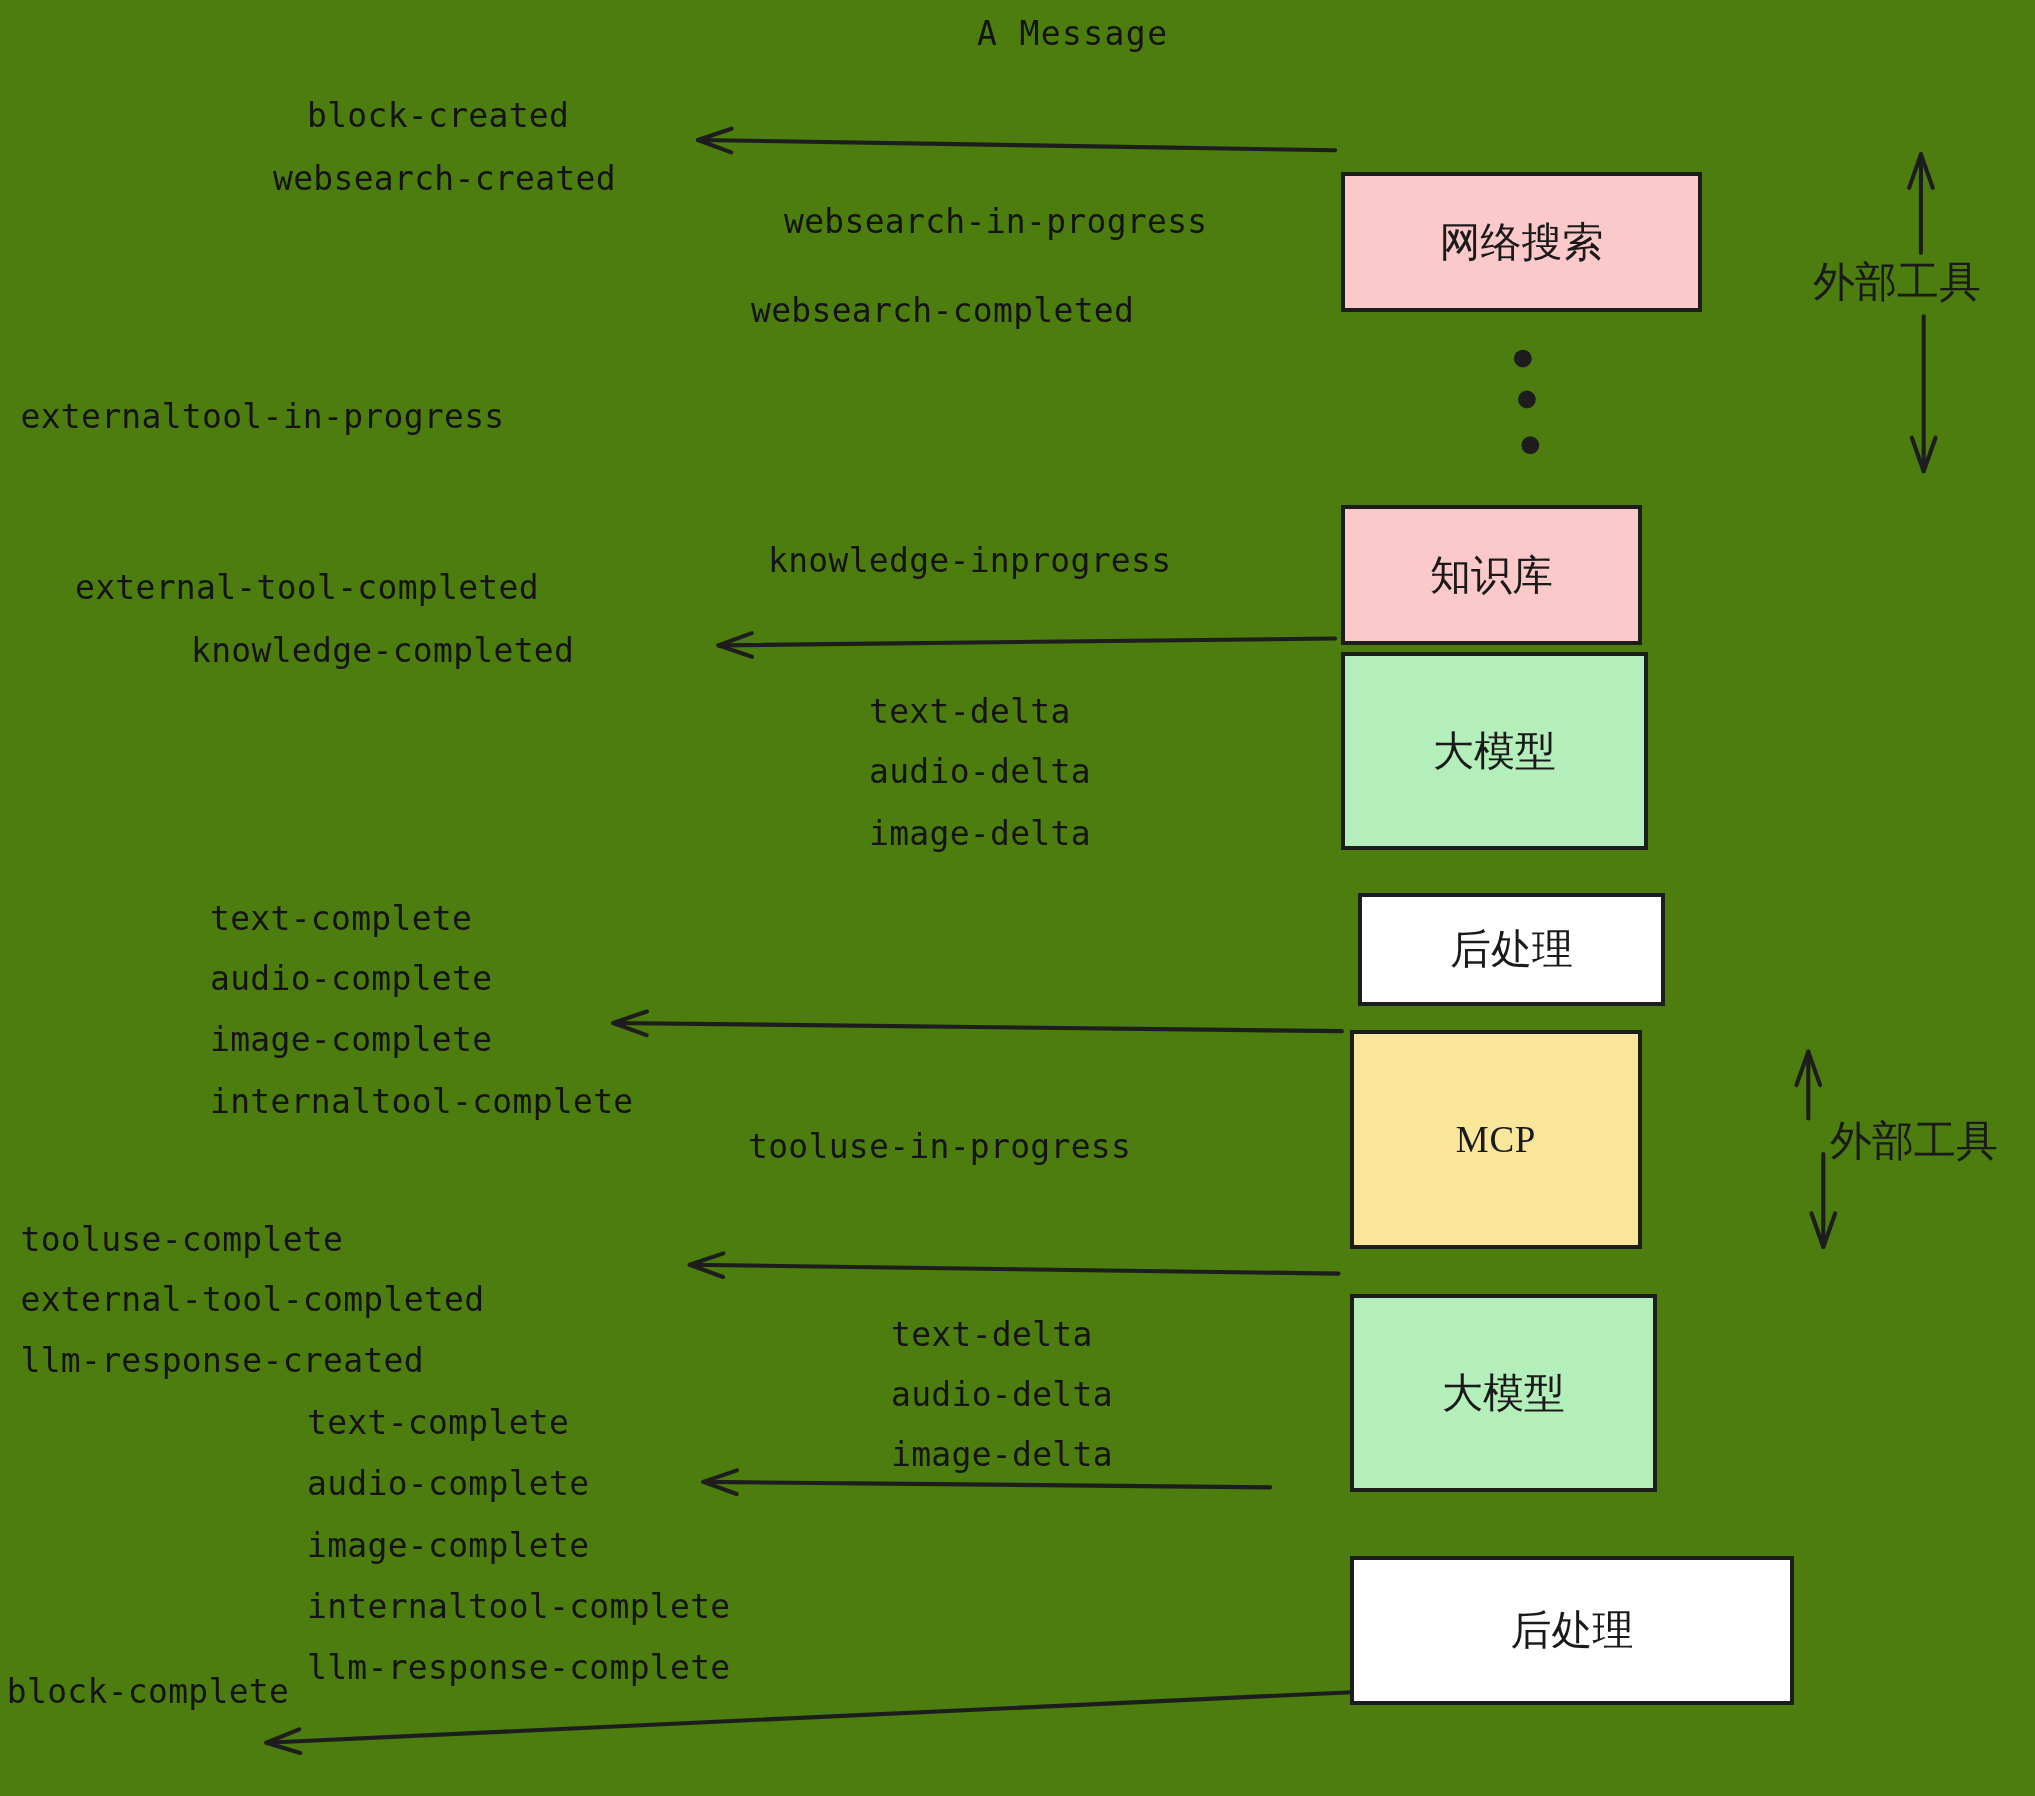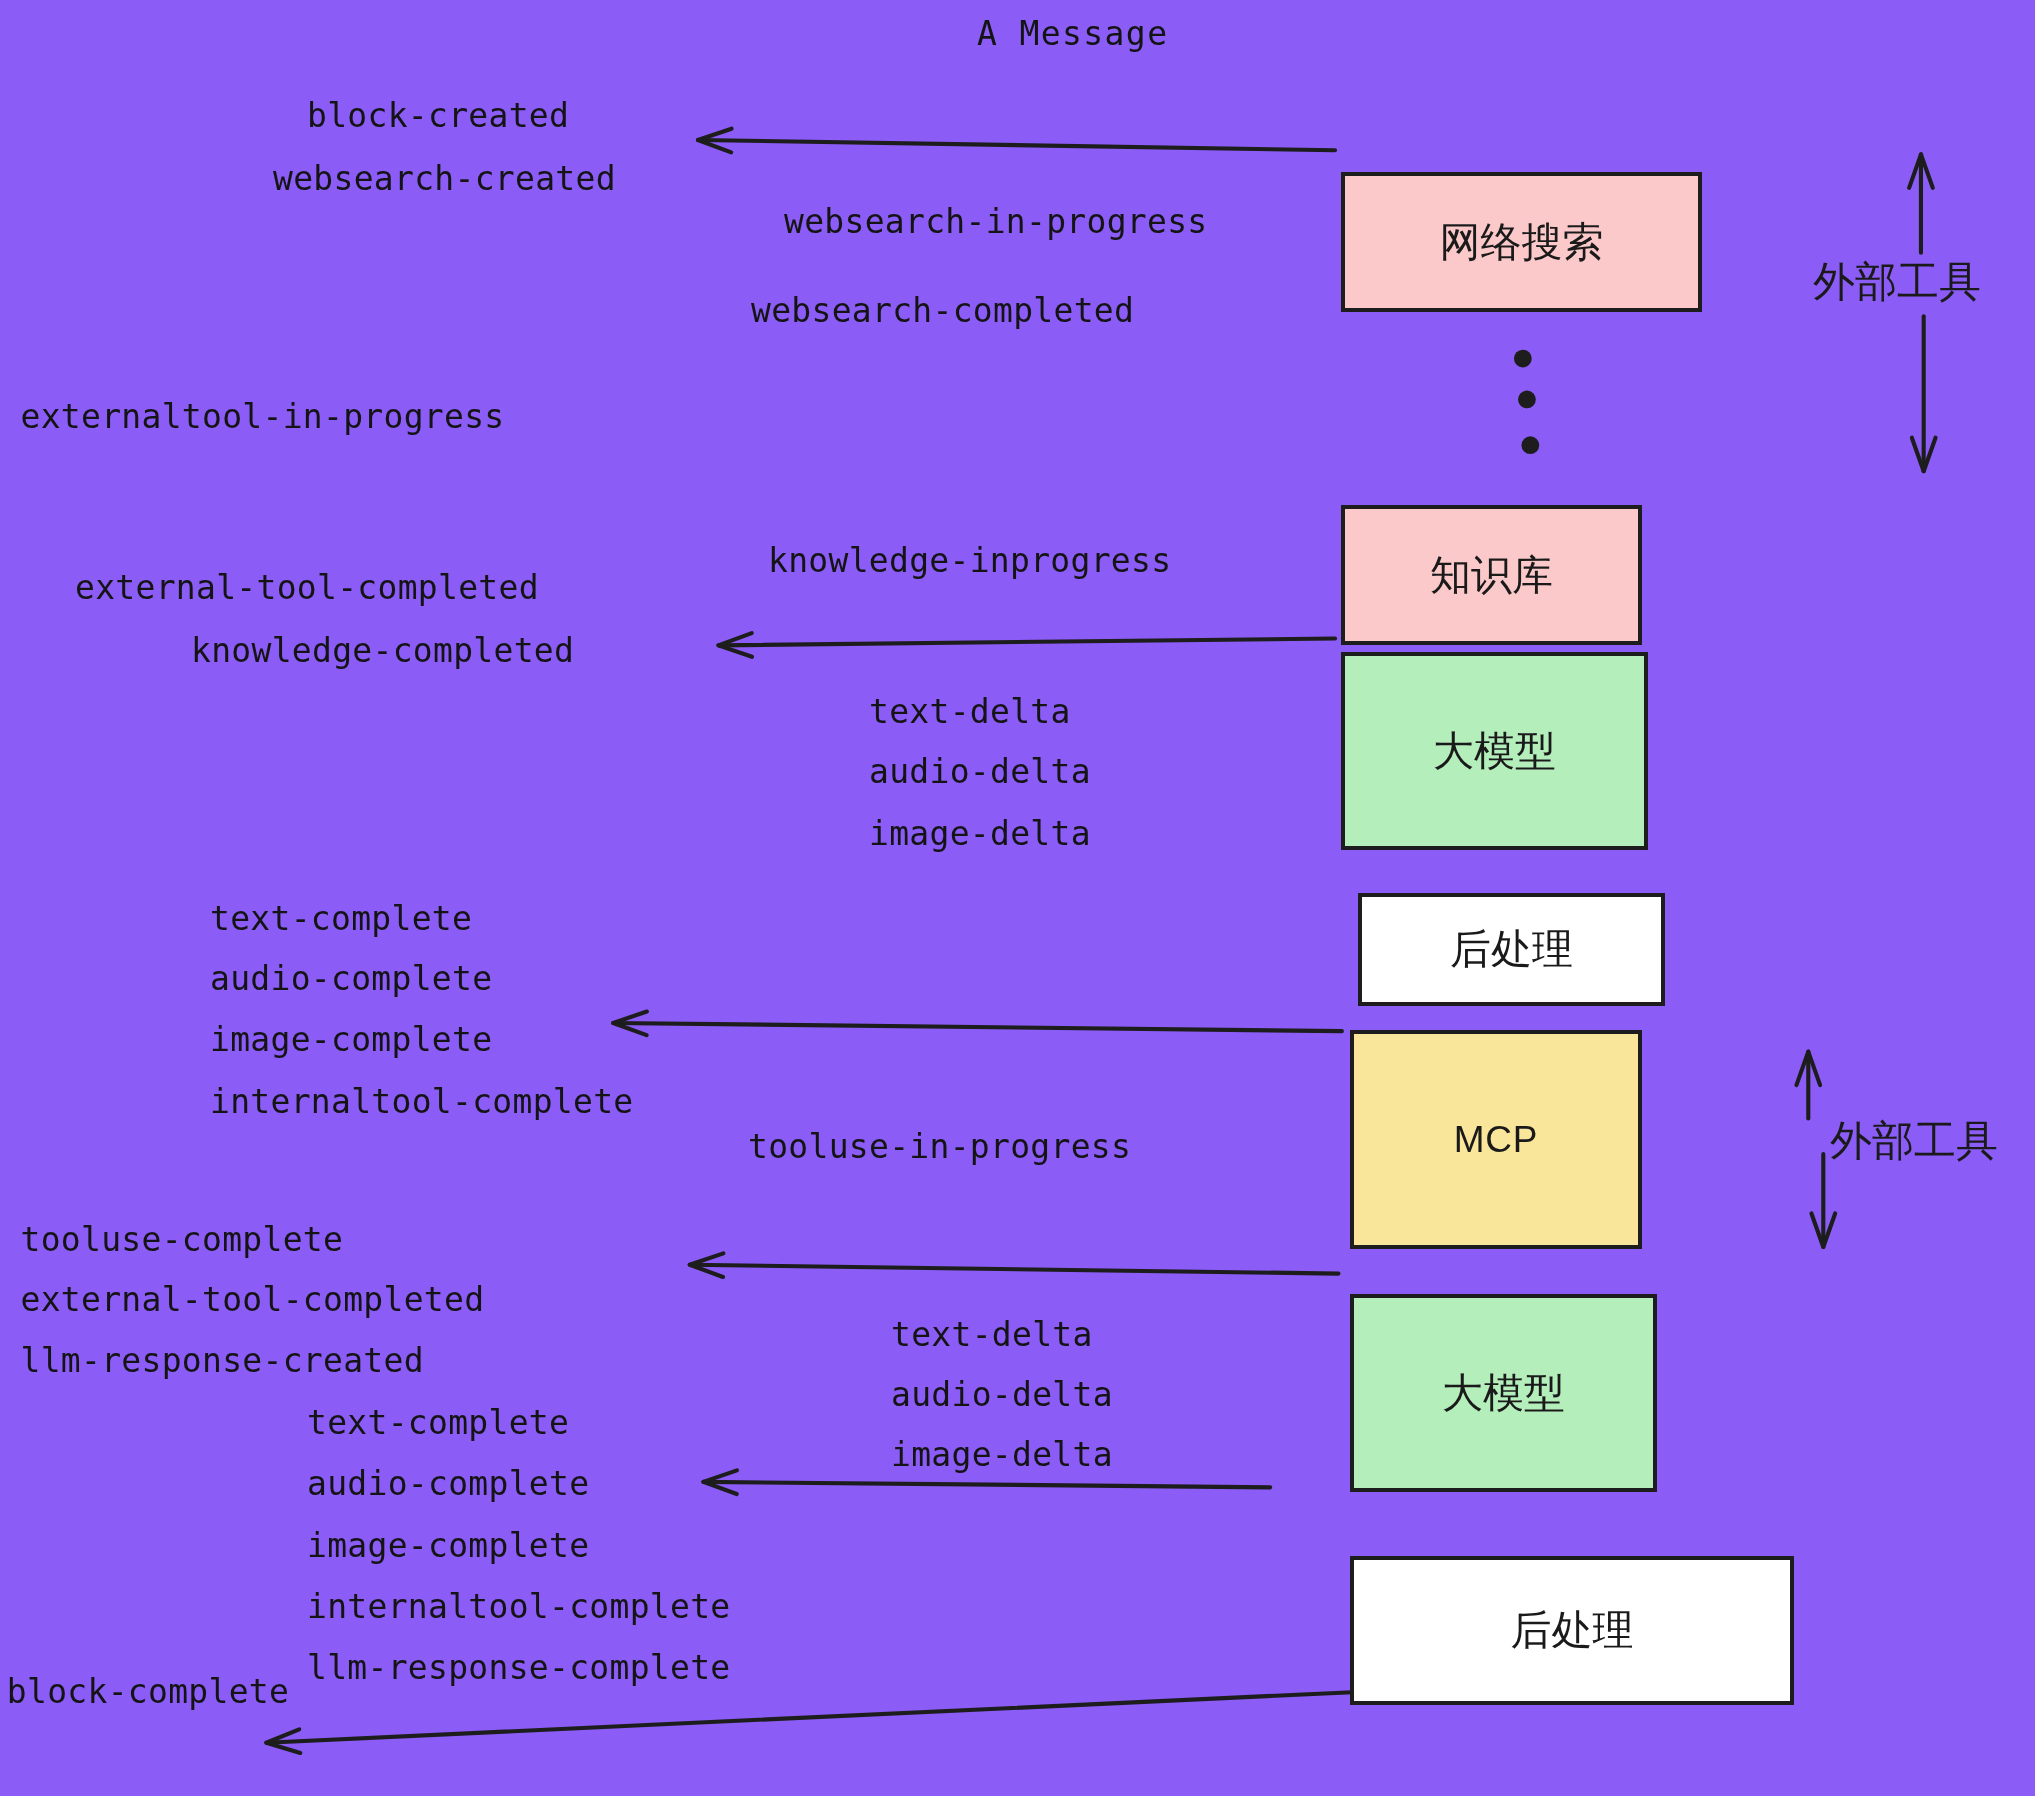--- a/index.html
+++ b/index.html
@@ -1,17 +1,17 @@
 <!DOCTYPE html>
 <html style="font-size:11px"><head>
 <meta charset="utf-8">
 <style>
   html,body{margin:0;padding:0;background:#ffffff;}
   body{width:2035px;height:1796px;overflow:hidden;font-family:"DejaVu Sans Mono",monospace;}
-  #stage{position:relative;width:2035px;height:1796px;background:#8b5cf6;}
+  #stage{position:relative;width:2035px;height:1796px;background:#4d7c0f;}
   svg{position:absolute;left:0;top:0;width:2035px;height:1796px;}
   .evt{
     position:absolute;
     font-family:"DejaVu Sans Mono","Liberation Mono",monospace;
     font-size:33px;
     color:#141414;
     white-space:nowrap;
     letter-spacing:0.3px;
     line-height:1;
   }
@@ -25,21 +25,21 @@
   }
   .boxlabel{
     position:absolute;
     font-family:"DejaVu Sans","Liberation Sans",sans-serif;
     font-size:41px;
     color:#1a1a1a;
     white-space:nowrap;
     text-align:center;
   }
   .mcplabel{
-    font-family:Liberation Sans, sans-serif;
+    font-family:Liberation Serif, serif;
     font-size:37px;
     letter-spacing:0.7px;
   }
   .sidelabel{
     position:absolute;
     font-family:"DejaVu Sans","Liberation Sans",sans-serif;
     font-size:42px;
     color:#1a1a1a;
     white-space:nowrap;
   }

